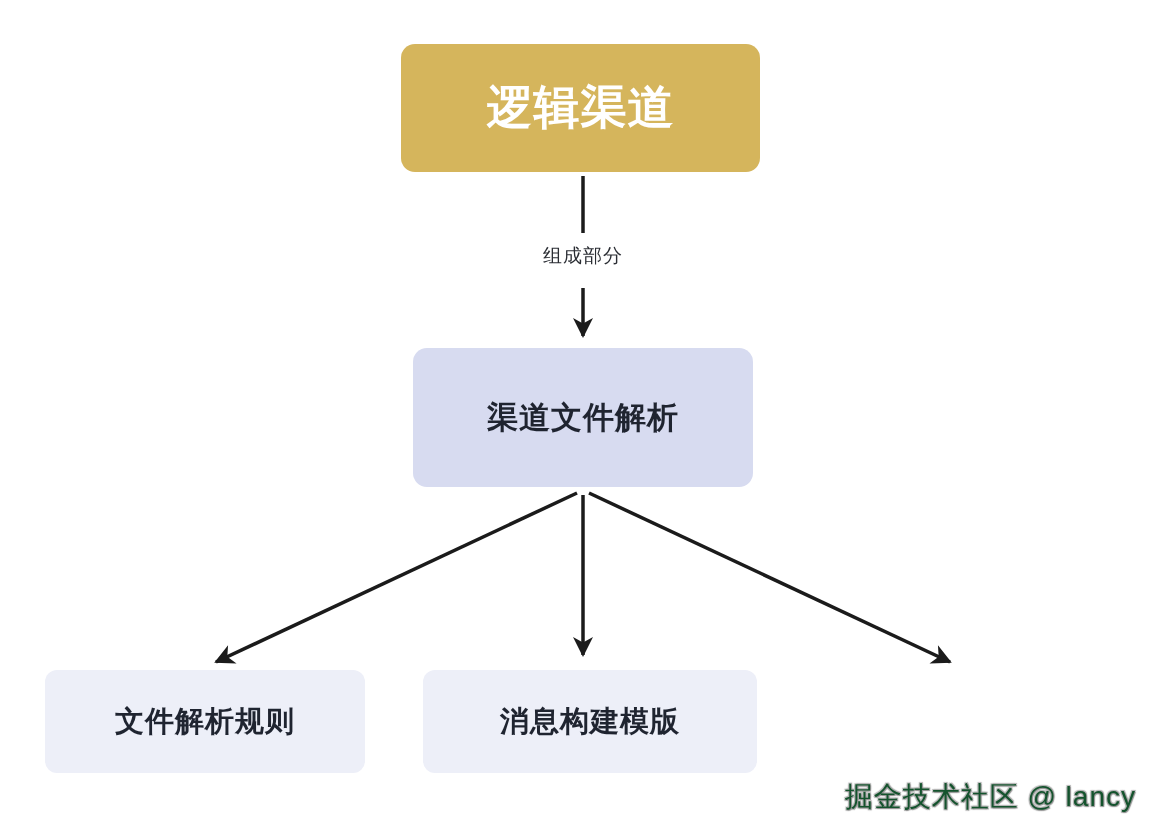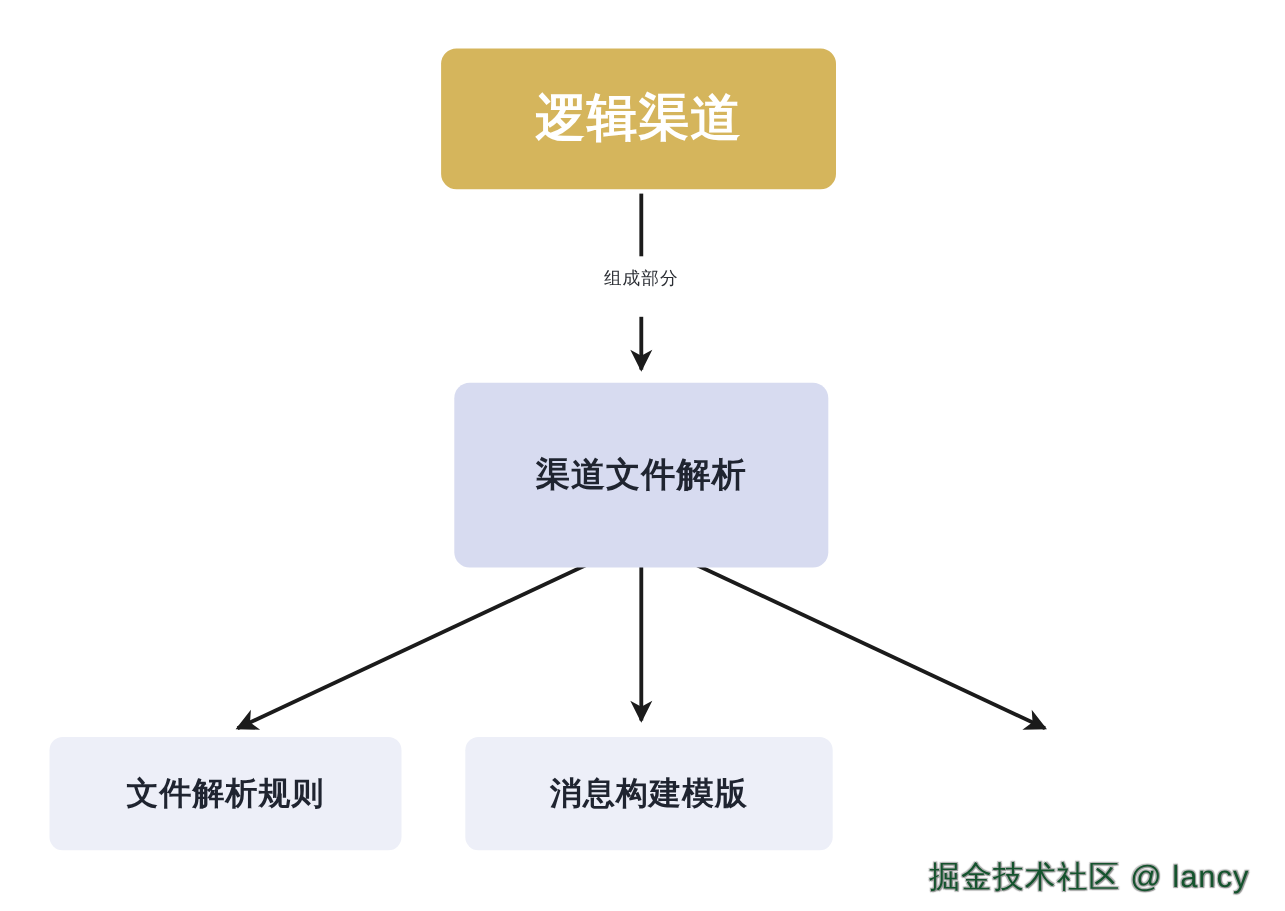--- a/index.html
+++ b/index.html
@@ -49,21 +49,21 @@
     height: 128px;
     background: var(--root-bg, #d5b55c);
     color: var(--root-text, #ffffff);
     border-radius: 14px;
     font-size: 46px;
   }
   .node-mid {
     left: 413px;
     top: 348px;
     width: 340px;
-    height: 168px;
+    height: 139px;
     background: var(--mid-bg, #d7dbf0);
     color: var(--node-text, #1f2430);
     border-radius: 14px;
     font-size: 31px;
   }
   .node-child {
     top: 670px;
     height: 103px;
     background: var(--child-bg, #edeff8);
     color: var(--node-text, #1f2430);
@@ -71,21 +71,21 @@
     font-size: 29px;
   }
   .node-child1 { left: 45px;  width: 320px; }
   .node-child2 { left: 423px; width: 334px; }
   .node-child3 { left: 800px; width: 320px; }
   .edge-label {
     position: absolute;
     left: 583px;
     top: 243px;
     transform: translateX(-50%);
-    font-size: 16px;
+    font-size: 19px;
     color: #2a2d33;
     white-space: nowrap;
     letter-spacing: 1px;
   }
   .watermark {
     position: absolute;
     right: 32px;
     top: 778px;
     font-size: 28px;
     color: #14532d;

